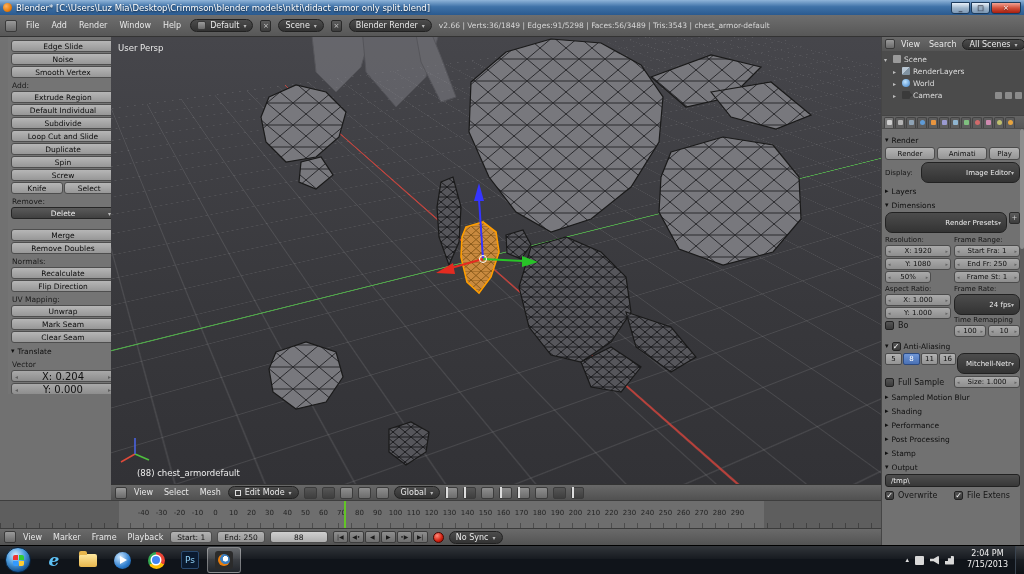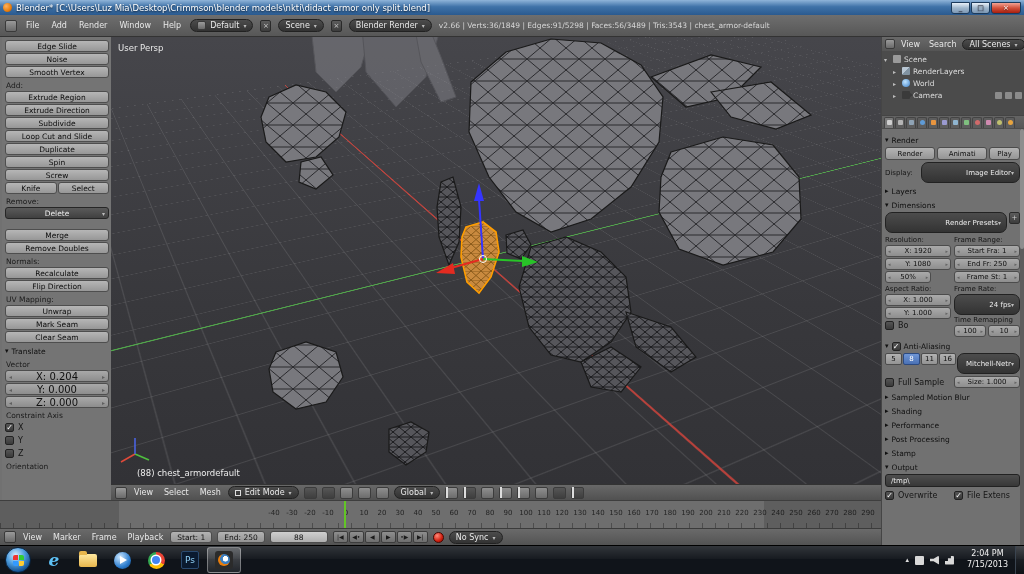--- a/index.html
+++ b/index.html
@@ -24,21 +24,21 @@
     display:flex; align-items:center; gap:7px; padding:0 5px; color:#e8e8e8; }
   .ed-ico { width:12px; height:12px; border-radius:2px; background:linear-gradient(#9a9a9a,#6a6a6a); border:1px solid #3a3a3a; flex:none; }
   .menu-item { color:#e8e8e8; padding:1px 2px; }
   .dd { background:linear-gradient(#4c4c4c,#323232); border:1px solid #222; border-radius:7px;
     color:#e9e9e9; padding:1px 6px; display:flex; align-items:center; gap:4px; height:13px; white-space:nowrap; }
   .dd::after { content:"▾"; font-size:6px; color:#bbb; }
   .mini { width:11px; height:12px; border-radius:2px; background:linear-gradient(#5c5c5c,#3c3c3c); border:1px solid #2a2a2a; color:#ccc; font-size:7px; line-height:11px; text-align:center; }
   .stats { color:#d6d6d6; font-size:7.5px; white-space:nowrap; overflow:hidden; }
 
   
-  .toolshelf { position:absolute; left:2px; top:37px; width:111px; height:463px;
+  .toolshelf { position:absolute; left:8px; top:37px; width:111px; height:357px;
     background:#747474; border-right:1px solid #454545; padding:3px 3px 0 3px; overflow:hidden; }
   .tbtn { height:12px; line-height:11px; margin-bottom:1px; text-align:center;
     background:linear-gradient(#b6b6b6,#979797); border:1px solid #4e4e4e; border-radius:3px; color:#0c0c0c; font-size:7.5px;
     overflow:hidden; white-space:nowrap; }
   .lbl { color:#1b1b1b; font-size:7.5px; margin:3px 0 1px 1px; }
   .split { display:flex; gap:1px; }
   .split .tbtn { flex:1; margin-bottom:0; }
   .row1 { margin-bottom:1px;justify-content:space-between; }
   .ddw { height:12px; line-height:11px; margin-bottom:10px; text-align:center; background:linear-gradient(#5a5a5a,#404040);
     border:1px solid #262626; border-radius:3px; color:#ececec; font-size:7.5px; position:relative; }
@@ -74,21 +74,21 @@
   .vheader { position:absolute; left:111px; top:484px; width:770px; height:16px;
     background:linear-gradient(#686868,#515151); border-top:1px solid #333; display:flex; align-items:center; gap:5px; padding:0 4px; color:#e8e8e8; }
   .icobtn { width:13px; height:12px; border-radius:2px; background:linear-gradient(#8f8f8f,#6c6c6c); border:1px solid #3c3c3c; flex:none; position:relative; }
   .icobtn.dark { background:linear-gradient(#565656,#3e3e3e); }
   .sph { border-radius:50%; width:9px; height:9px; margin:1px auto; background:radial-gradient(circle at 35% 30%, #ddd, #777 70%); }
   .sq { width:7px; height:7px; margin:2px auto; border:1px solid #ddd; }
   .dot { width:5px; height:5px; margin:3px auto; border-radius:50%; background:#ddd; }
 
   
   .truler { position:absolute; left:0; top:500px; width:881px; height:28px; background:#6e6e6e; border-top:1px solid #3e3e3e; overflow:hidden; }
-  .ruler-nums { display:flex; justify-content:flex-end; padding:8px 4px 0 4px; }
+  .ruler-nums { display:flex; justify-content:center; padding:8px 4px 0 4px; }
   .ruler-num { width:18px; text-align:center; color:#242424; font-size:7px; }
   .truler::after { content:""; position:absolute; left:0; right:0; bottom:0; height:5px;
     background:repeating-linear-gradient(90deg, rgba(0,0,0,.3) 0 1px, transparent 1px 13px); }
   .range-dim { position:absolute; top:0; bottom:0; background:rgba(0,0,0,.14); }
   .framebar { position:absolute; top:0; bottom:0; width:2px; background:#63c526; }
   .theader { position:absolute; left:0; top:528px; width:881px; height:17px;
     background:linear-gradient(#6a6a6a,#535353); border-top:1px solid #3b3b3b; display:flex; align-items:center; gap:5px; padding:0 4px; color:#e8e8e8; }
   .tfield { height:12px; background:linear-gradient(#b3b3b3,#949494); border:1px solid #4c4c4c; border-radius:3px;
     color:#101010; padding:0 6px; line-height:11px; font-size:7.5px; }
   .tfield.cur { width:58px; text-align:center; background:linear-gradient(#cfcfcf,#aeaeae); }
@@ -209,21 +209,21 @@
 
   <div class="toolshelf">
     <div>
         <div class="tbtn">Edge Slide</div>
         <div class="tbtn">Noise</div>
         <div class="tbtn">Smooth Vertex</div>
       </div>
     <div class="lbl">Add:</div>
     <div>
         <div class="tbtn">Extrude Region</div>
-        <div class="tbtn">Extrude Direction</div>
+        <div class="tbtn">Default Individual</div>
         <div class="tbtn">Subdivide</div>
         <div class="tbtn">Loop Cut and Slide</div>
         <div class="tbtn">Duplicate</div>
         <div class="tbtn">Spin</div>
         <div class="tbtn">Screw</div>
       </div>
     <div class="split row1">
       <div class="tbtn">Knife</div>
       <div class="tbtn">Select</div>
     </div>

